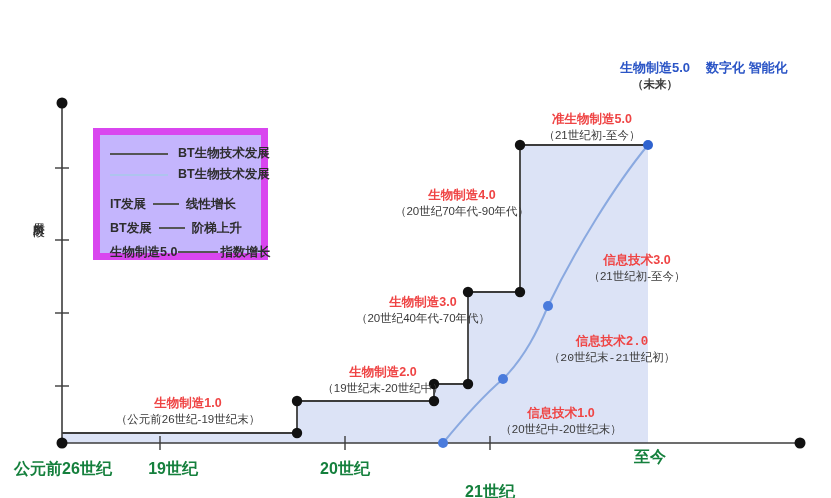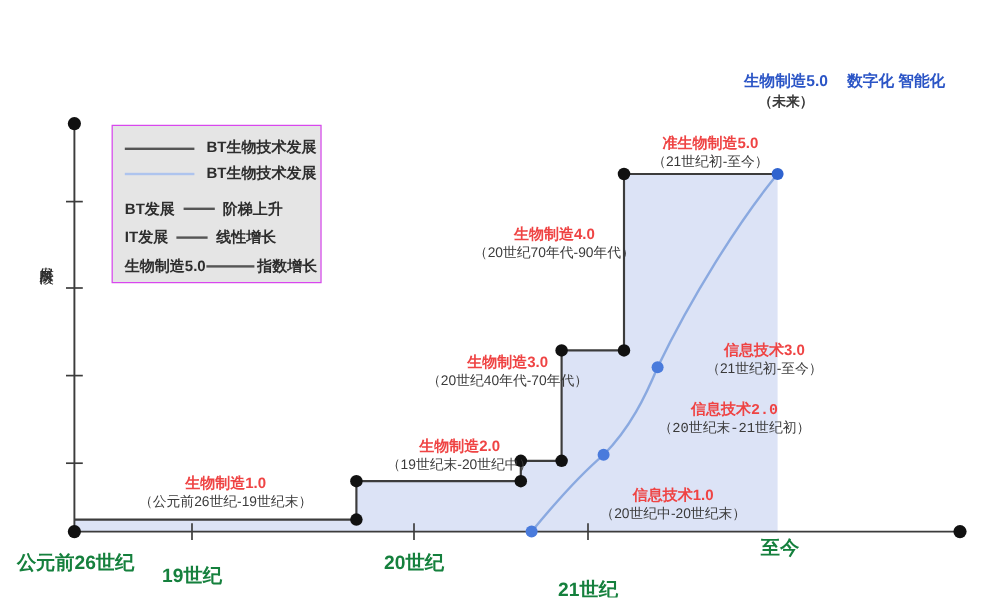--- a/index.html
+++ b/index.html
@@ -54,24 +54,25 @@
     position: absolute;
     color: #2b2b2b;
     font-size: 12px;
     writing-mode: vertical-rl;
     text-orientation: upright;
     letter-spacing: 1px;
     white-space: nowrap;
   }
   .legend-box {
     position: absolute;
-    background: #e5e5e5;
-    border: 1px solid #d946ef;
+    background: #c4b5fd;
+    border: 7px solid #d946ef;
     padding: 8px 12px 8px 10px;
     box-sizing: border-box;
+    margin-top: 24px;
   }
   .legend-row {
     display: flex;
     align-items: center;
     height: 21px;
     font-size: 12.5px;
     color: #2d2d2d;
     font-weight: bold;
     white-space: nowrap;
   }
@@ -158,28 +159,28 @@
     <div class="legend-row">
       <span class="legend-swatch"></span>
       <span>BT生物技术发展</span>
     </div>
     <div class="legend-row">
       <span class="legend-swatch it"></span>
       <span>BT生物技术发展</span>
     </div>
     <div style="height:7px;"></div>
     <div class="legend-row compact">
+      <span>IT发展</span>
+      <span class="legend-dash"></span>
+      <span>线性增长</span>
+    </div>
+    <div class="legend-row compact">
       <span>BT发展</span>
       <span class="legend-dash"></span>
       <span>阶梯上升</span>
-    </div>
-    <div class="legend-row compact">
-      <span>IT发展</span>
-      <span class="legend-dash"></span>
-      <span>线性增长</span>
     </div>
     <div class="legend-row compact">
       <span>生物制造5.0</span>
       <span class="legend-dash long"></span>
       <span>指数增长</span>
     </div>
   </div>
 
   <div class="lbl lbl-center" style="left:98px; top:396px; width:180px;">
     <div class="lbl-title">生物制造1.0</div>
@@ -209,24 +210,24 @@
   <div class="lbl lbl-center" style="left:478px; top:406px; width:166px;">
     <div class="lbl-title">信息技术1.0</div>
     <div class="lbl-sub">（20世纪中-20世纪末）</div>
   </div>
 
   <div class="lbl lbl-center" style="left:527px; top:335px; width:170px;font-family:Liberation Mono, monospace;">
     <div class="lbl-title">信息技术2.0</div>
     <div class="lbl-sub">（20世纪末-21世纪初）</div>
   </div>
 
-  <div class="lbl lbl-center" style="left:561px; top:253px; width:152px;margin-top:32px;">
+  <div class="lbl lbl-center" style="left:561px; top:253px; width:152px;">
     <div class="lbl-title">信息技术3.0</div>
     <div class="lbl-sub">（21世纪初-至今）</div>
   </div>
 
   <div class="axis-tick-label" style="left:12px; top:459px; width:102px;">公元前26世纪</div>
-  <div class="axis-tick-label" style="left:122px; top:470px; width:76px;">19世纪</div>
+  <div class="axis-tick-label" style="left:122px; top:459px; width:76px;text-align:right;">19世纪</div>
   <div class="axis-tick-label" style="left:307px; top:459px; width:76px;">20世纪</div>
   <div class="axis-tick-label" style="left:452px; top:482px; width:76px;">21世纪</div>
   <div class="axis-tick-label" style="left:612px; top:447px; width:76px;">至今</div>
 
 </div>
 
 </body></html>

